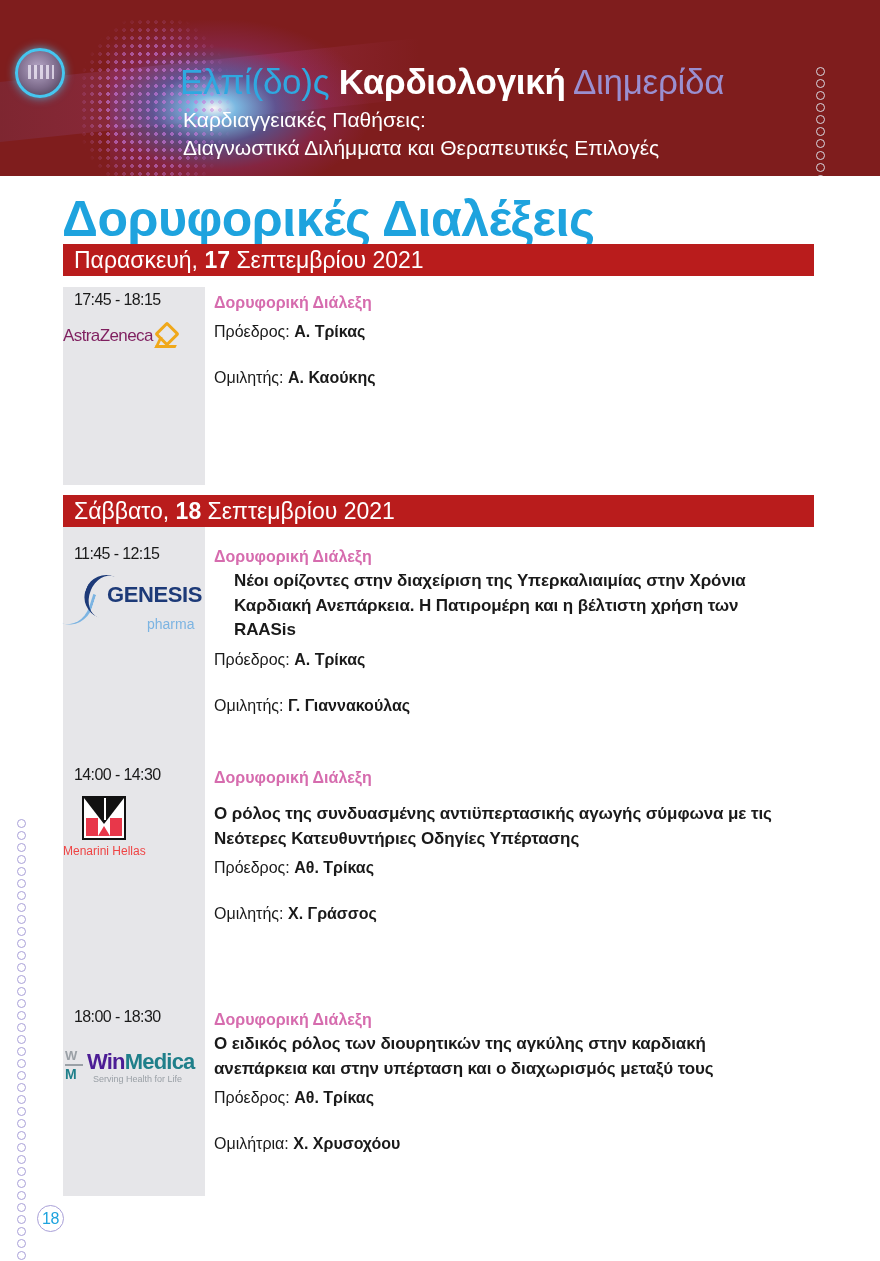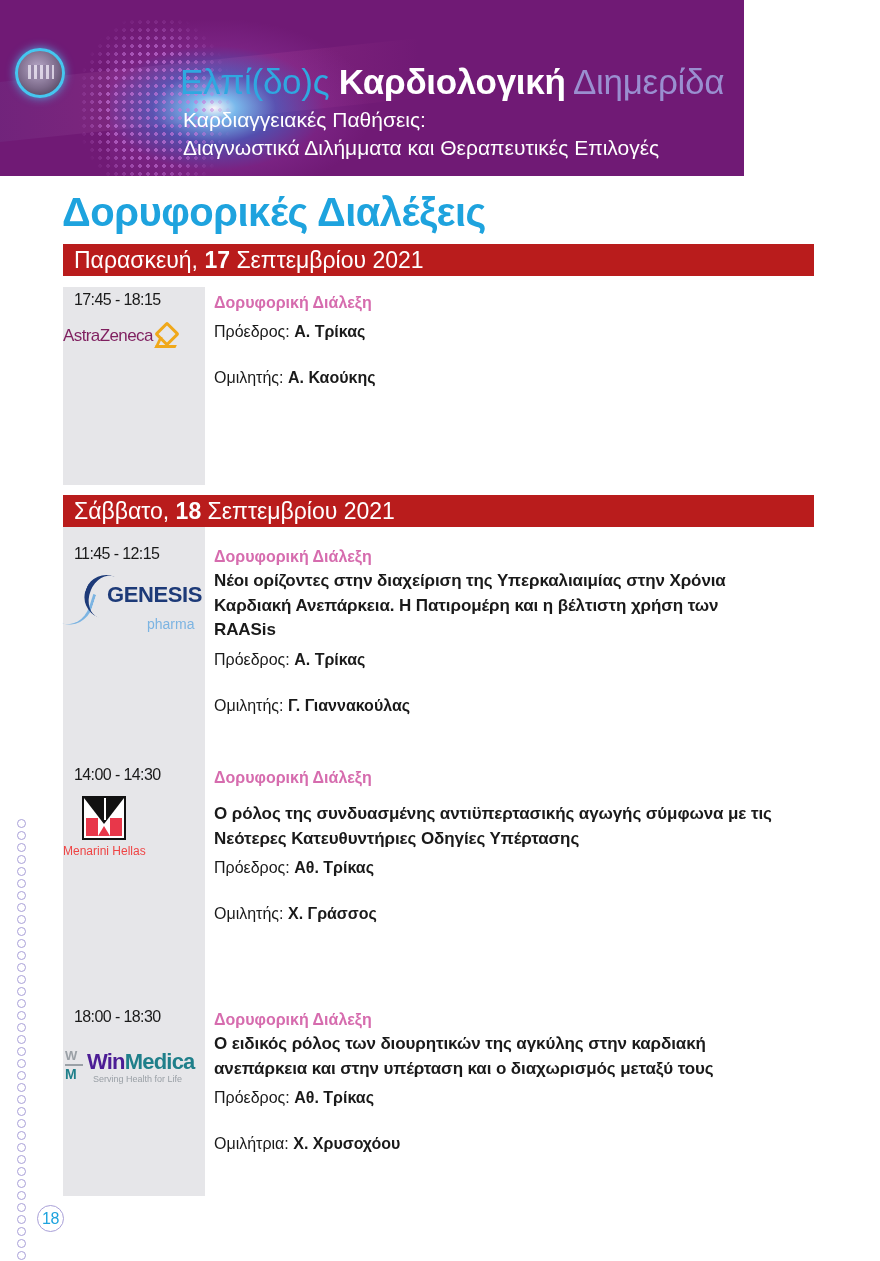--- a/index.html
+++ b/index.html
@@ -1,20 +1,20 @@
 <!DOCTYPE html>
 <html><head>
 <meta charset="utf-8">
 <style>
   * { box-sizing: border-box; margin: 0; padding: 0; }
   html, body { width: 880px; height: 1261px; background: #ffffff; overflow: hidden; }
   body { position: relative; font-family: "Liberation Sans", "DejaVu Sans", sans-serif; color: #1a1a1a; }
 
   
-  .header { position: absolute; left: 0; top: 0; width: 744px; height: 176px; background: #701a75; overflow: hidden; }
+  .header { position: absolute; left: 0; top: 0; width: 880px; height: 176px; background: #7f1d1d; overflow: hidden; }
   .header-glow { position: absolute; left: 110px; top: 20px; width: 260px; height: 160px;
     background: radial-gradient(ellipse at 40% 55%, rgba(255,255,255,0.95) 0%, rgba(120,210,255,0.85) 10%, rgba(60,120,220,0.55) 28%, rgba(150,60,170,0.25) 50%, rgba(11,12,20,0) 72%); }
   .header-dots { position: absolute; left: 80px; top: 18px; width: 150px; height: 160px;
     background-image: radial-gradient(circle, rgba(200,120,220,0.85) 1.6px, transparent 2px);
     background-size: 8px 8px; opacity: 0.75;
     -webkit-mask-image: radial-gradient(ellipse at 50% 55%, #000 45%, transparent 75%);
             mask-image: radial-gradient(ellipse at 50% 55%, #000 45%, transparent 75%); }
   .header-rays { position: absolute; left: 0; top: 60px; width: 420px; height: 60px;
     background: linear-gradient(90deg, rgba(120,90,160,0.15), rgba(200,80,160,0.25), rgba(11,12,20,0));
     transform: skewY(-6deg); }
@@ -29,21 +29,21 @@
   .title-c { color: #9a8fd0; }
   .subtitle-1 { position: absolute; left: 183px; top: 108px; font-size: 21px; color: #ffffff; white-space: nowrap; }
   .subtitle-2 { position: absolute; left: 183px; top: 136px; font-size: 21px; color: #ffffff; white-space: nowrap; }
   .dot-col-right { position: absolute; left: 816px; top: 67px; width: 10px; height: 109px; overflow: hidden; }
   .dot-col-left { position: absolute; left: 17px; top: 819px; width: 10px; height: 442px; overflow: hidden; }
   .dot-col-right i, .dot-col-left i { display: block; width: 9px; height: 9px; border-radius: 50%; margin-bottom: 3px; }
   .dot-col-right i { border: 1.4px solid #d8d8e0; }
   .dot-col-left i { border: 1.4px solid #a9a0d8; }
 
   
-  .page-title { position: absolute; left: 62px; top: 190px; font-size: 40px; font-weight: bold; color: #1ea3de; letter-spacing: -0.5px; white-space: nowrap; }
+  .page-title { position: absolute; left: 62px; top: 190px; font-size: 50px; font-weight: bold; color: #1ea3de; letter-spacing: -0.5px; white-space: nowrap; }
 
   
   .day-band { position: absolute; left: 63px; width: 751px; height: 32px; background: #b91c1c; color: #ffffff;
     font-size: 23px; line-height: 32px; padding-left: 11px; white-space: nowrap; }
   .day-band b { font-weight: bold; }
 
   
   .gray-col { position: absolute; left: 63px; width: 142px; background: #e6e6e9; }
 
   
@@ -166,21 +166,21 @@
   <div class="logo" style="top:26px; height:58px;">
     <div class="genesis">
       <span class="genesis-swoosh1"></span>
       <span class="genesis-swoosh2"></span>
       <span class="genesis-word">GENESIS</span>
       <span class="genesis-sub">pharma</span>
     </div>
   </div>
   <div class="content">
     <div class="kind">Δορυφορική Διάλεξη</div>
-    <div class="lecture-title" style="width:560px;">Νέοι ορίζοντες στην διαχείριση της Υπερκαλιαιμίας στην Χρόνια Καρδιακή Ανεπάρκεια. Η Πατιρομέρη και η βέλτιστη χρήση των RAASis</div>
+    <div class="lecture-title" style="width:560px;margin-left:20px;">Νέοι ορίζοντες στην διαχείριση της Υπερκαλιαιμίας στην Χρόνια Καρδιακή Ανεπάρκεια. Η Πατιρομέρη και η βέλτιστη χρήση των RAASis</div>
     <div class="role">
       <span>Πρόεδρος:</span>
       <span class="name">Α. Τρίκας</span>
     </div>
     <div class="role speaker">
       <span>Ομιλητής:</span>
       <span class="name">Γ. Γιαννακούλας</span>
     </div>
   </div>
 </div>

